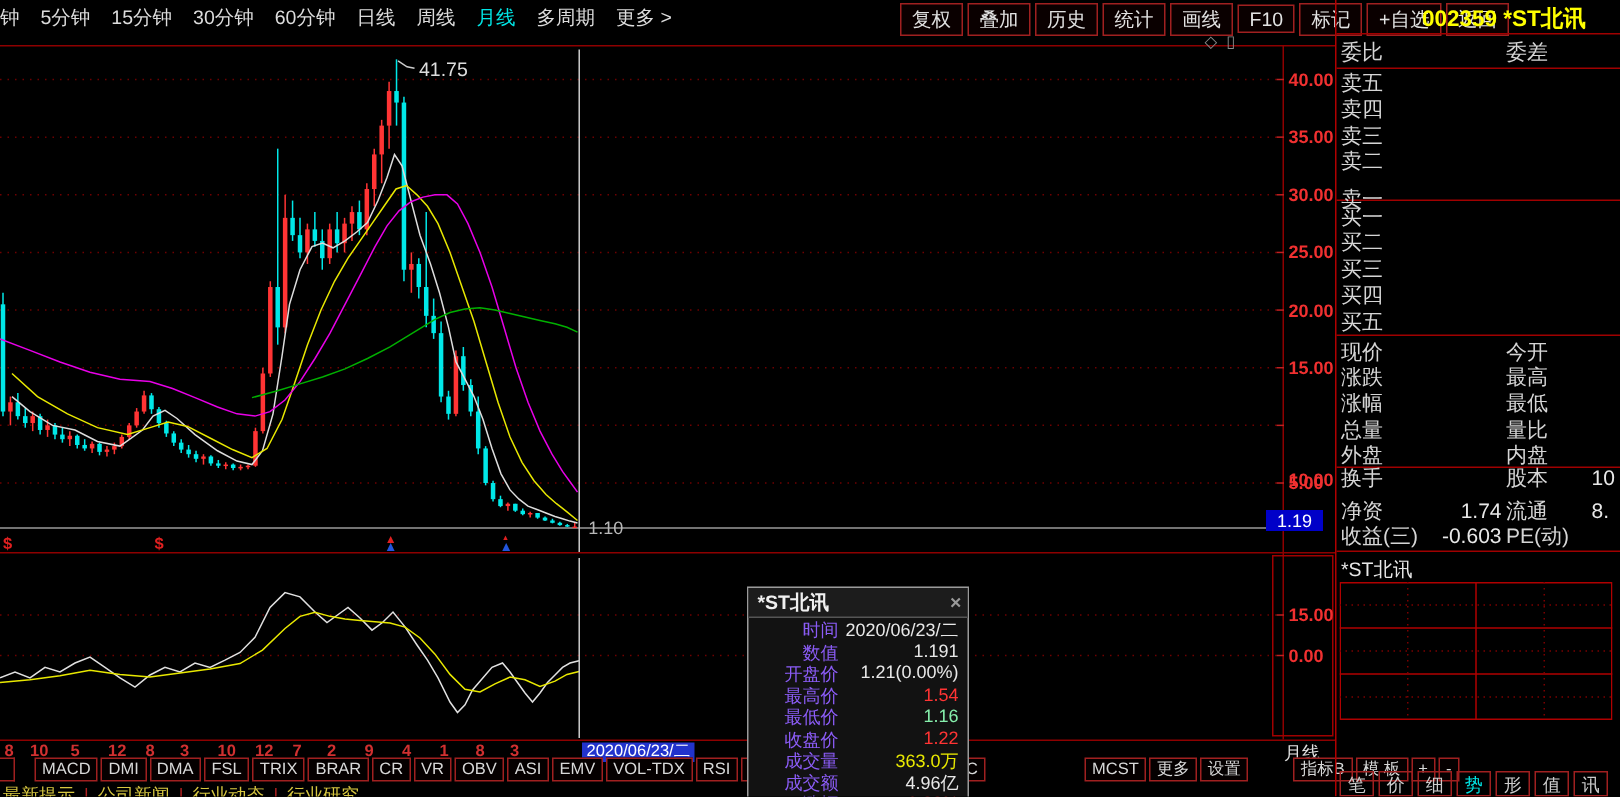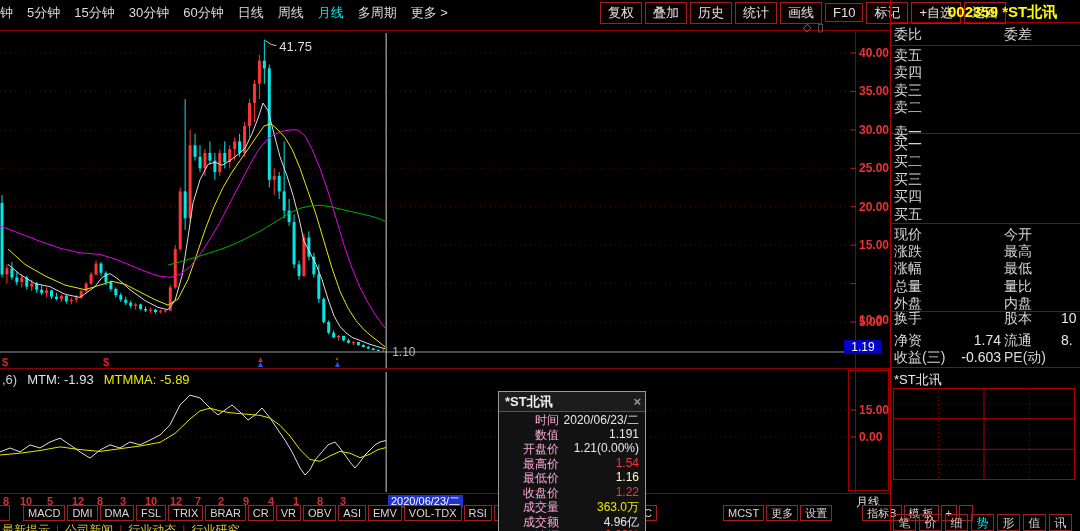--- a/index.html
+++ b/index.html
@@ -67,21 +67,21 @@
     text-align:center; line-height:16px; }
   .mini-tab.active { color:#00e5e5; }
 
   
   #popup { left:498px; top:391px; width:148px; height:160px; background:#121212;
     border:1px solid #9a9a9a; z-index:20; }
   #popup-title { height:20px; line-height:20px; color:#f0f0f0; font-weight:bold; font-size:13px;
     padding-left:6px; border-bottom:1px solid #555; background:#1c1c1c; position:relative; }
   #popup-close { position:absolute; right:4px; top:0; color:#9a9a9a; font-size:13px; cursor:default; }
   .pop-row { height:14.5px; font-size:12px; position:relative; }
-  .pop-row .pl { position:absolute; right:86px; color:#f9a8d4; white-space:nowrap; }
+  .pop-row .pl { position:absolute; right:86px; color:#8b5cf6; white-space:nowrap; }
   .pop-row .pv { position:absolute; right:6px; color:#e8e8e8; white-space:nowrap; }
 
   svg { position:absolute; }
 </style>
 </head>
 <body>
 
 <div id="stage">
 
   <div id="topbar" class="abs" style="padding:3px 0 0 0;">
@@ -292,21 +292,20 @@
 
   <svg id="sub-chart" width="890" height="125" style="left:0; top:370px;">
       <line x1="0" y1="40" x2="855" y2="40" stroke="#6e0000" stroke-width="1" stroke-dasharray="1,4"></line>
       <line x1="851" y1="40" x2="856" y2="40" stroke="#c02020"></line>
       <line x1="0" y1="67" x2="855" y2="67" stroke="#6e0000" stroke-width="1" stroke-dasharray="1,4"></line>
       <line x1="851" y1="67" x2="856" y2="67" stroke="#c02020"></line>
       <polyline points="0,81.9 10,78.0 20,81.9 30,74.9 40,78.0 50,72.0 60,68.1 70,74.9 80,81.9 90,88.1 100,80.0 110,74.9 120,78.0 130,72.0 140,74.9 150,70.1 160,65.0 170,54.9 180,35.0 190,25.1 200,27.9 210,38.0 218,45.0 225,40.0 232,35.0 240,42.0 248,50.1 255,45.0 262,38.0 270,47.9 278,60.0 285,70.1 292,81.9 300,98.0 305,105.0 310,99.9 315,90.0 322,81.9 328,74.9 335,72.0 340,78.0 345,85.0 350,92.0 355,98.0 360,92.0 365,85.0 370,80.0 375,74.9 380,72.0 386,70.5" fill="none" stroke="#e0e0e0" stroke-width="1"></polyline>
       <polyline points="0,85.0 20,83.2 40,80.5 60,76.9 80,79.6 100,81.4 120,78.7 140,76.0 160,72.4 175,63.4 190,49.0 200,40.9 210,38.2 220,40.9 230,42.7 240,43.6 250,44.5 260,45.4 270,48.1 280,55.3 290,66.1 300,79.6 310,89.5 320,91.3 330,85.9 340,81.4 350,83.2 360,87.7 370,84.1 378,79.6 386,77.6" fill="none" stroke="#e8e800" stroke-width="1"></polyline>
       <line x1="386.15000000000003" y1="2" x2="386.15000000000003" y2="122" stroke="#cccccc" stroke-width="1"></line>
     </svg>
-  <div id="sub-header" class="abs"><span style="color:#cfcfcf">,6)</span><span style="color:#e0e0e0">MTM: -1.93</span><span style="color:#e8e800">MTMMA: -5.89</span></div>
 
   <div id="yticks-main">
       <div class="ytick abs" style="left:859px; top:46px;">40.00</div>
       <div class="ytick abs" style="left:859px; top:84.43px;">35.00</div>
       <div class="ytick abs" style="left:859px; top:122.86000000000001px;">30.00</div>
       <div class="ytick abs" style="left:859px; top:161.29px;">25.00</div>
       <div class="ytick abs" style="left:859px; top:199.72px;">20.00</div>
       <div class="ytick abs" style="left:859px; top:238.15px;">15.00</div>
       <div class="ytick abs" style="left:859px; top:276.58px;margin-top:36px;">10.00</div>
       <div class="ytick abs" style="left:859px; top:315.01px;">5.00</div>
@@ -529,21 +528,21 @@
         <div class="pop-row">
           <span class="pl">开盘价</span>
           <span class="pv" style="color:#e8e8e8">1.21(0.00%)</span>
         </div>
         <div class="pop-row">
           <span class="pl">最高价</span>
           <span class="pv" style="color:#ff3434">1.54</span>
         </div>
         <div class="pop-row">
           <span class="pl">最低价</span>
-          <span class="pv" style="color:#fef9c3">1.16</span>
+          <span class="pv" style="color:#86efac">1.16</span>
         </div>
         <div class="pop-row">
           <span class="pl">收盘价</span>
           <span class="pv" style="color:#ff3434">1.22</span>
         </div>
         <div class="pop-row">
           <span class="pl">成交量</span>
           <span class="pv" style="color:#e8e800">363.0万</span>
         </div>
         <div class="pop-row">

